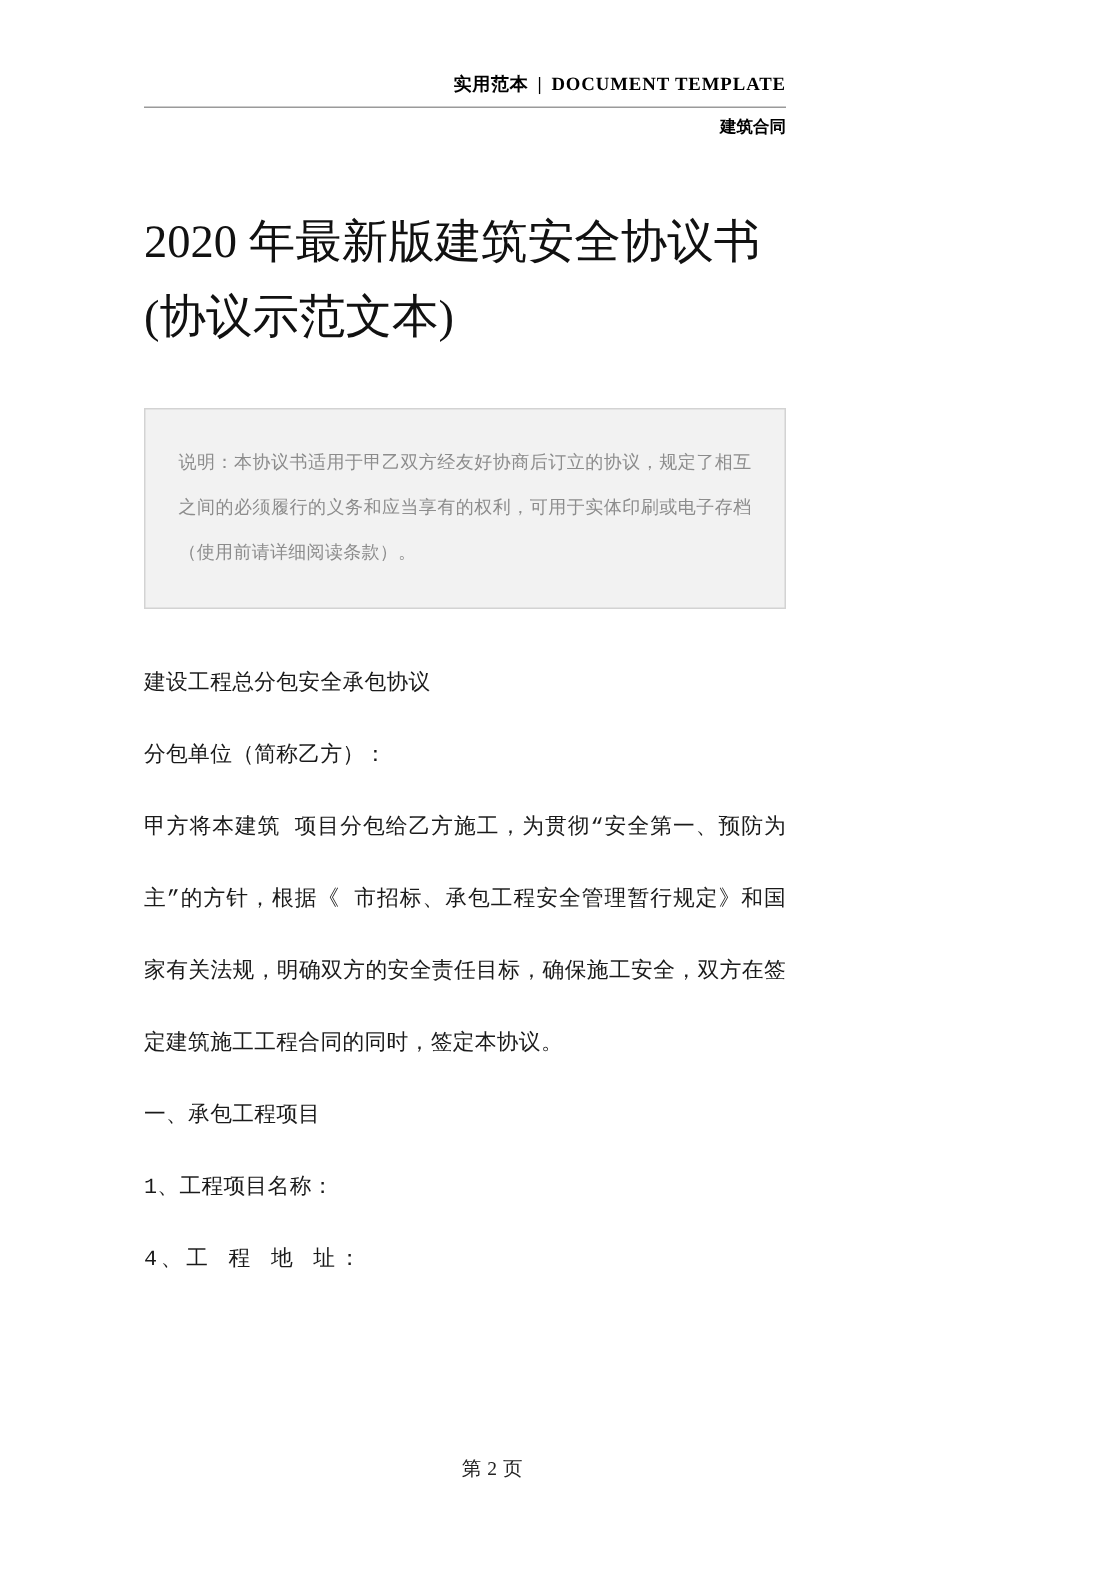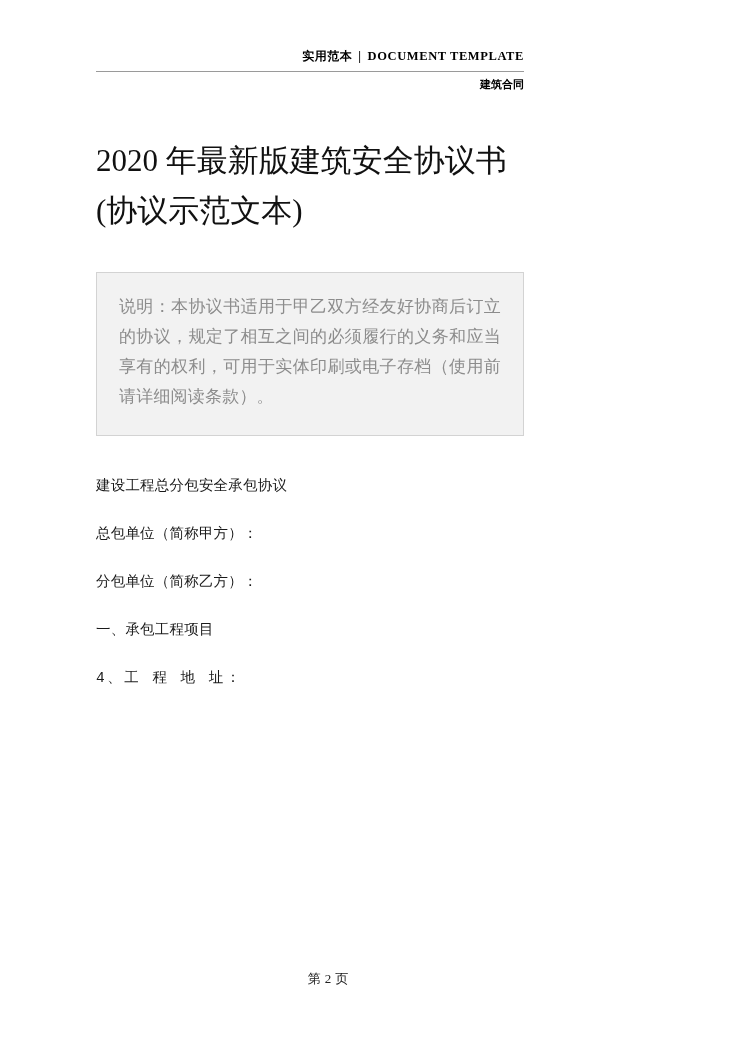--- a/index.html
+++ b/index.html
@@ -75,22 +75,22 @@
 
   
   .note-box {
     margin: 36px 0 0 0;
     border: 1px solid #d3d3d3;
     background: #f2f2f2;
     padding: 20px 22px 22px 22px;
     box-sizing: border-box;
   }
   .note-text {
-    font-family: Liberation Mono, monospace;
-    font-size: 17px;
+    font-family: Liberation Sans, sans-serif;
+    font-size: 12px;
     line-height: 30px;
     color: #8c8c8c;
     text-align: justify;
     letter-spacing: 0.2px;
   }
 
   
   .body-block {
     margin-top: 26px;
   }
@@ -138,23 +138,24 @@
   </div>
 
   <h1 class="doc-title">2020 年最新版建筑安全协议书(协议示范文本)</h1>
 
   <div class="note-box">
     <div class="note-text">说明：本协议书适用于甲乙双方经友好协商后订立的协议，规定了相互之间的必须履行的义务和应当享有的权利，可用于实体印刷或电子存档（使用前请详细阅读条款）。</div>
   </div>
 
   <div class="body-block">
     <p class="body-p">建设工程总分包安全承包协议</p>
-    <p class="body-p">总包单位（简称甲方）：</p>
     <p class="body-p">分包单位（简称乙方）：</p>
+    <p class="body-p">甲方将本建筑 项目分包给乙方施工，为贯彻“安全第一、预防为主”的方针，根据《 市招标、承包工程安全管理暂行规定》和国家有关法规，明确双方的安全责任目标，确保施工安全，双方在签定建筑施工工程合同的同时，签定本协议。</p>
     <p class="body-p">一、承包工程项目</p>
+    <p class="body-p">1、工程项目名称：</p>
     <p class="body-p spaced">4、工 程 地 址：</p>
   </div>
 
   <div class="footer">
     <span>第</span><span class="num">2</span><span>页</span>
   </div>
 
 </div>
 
 </body></html>

